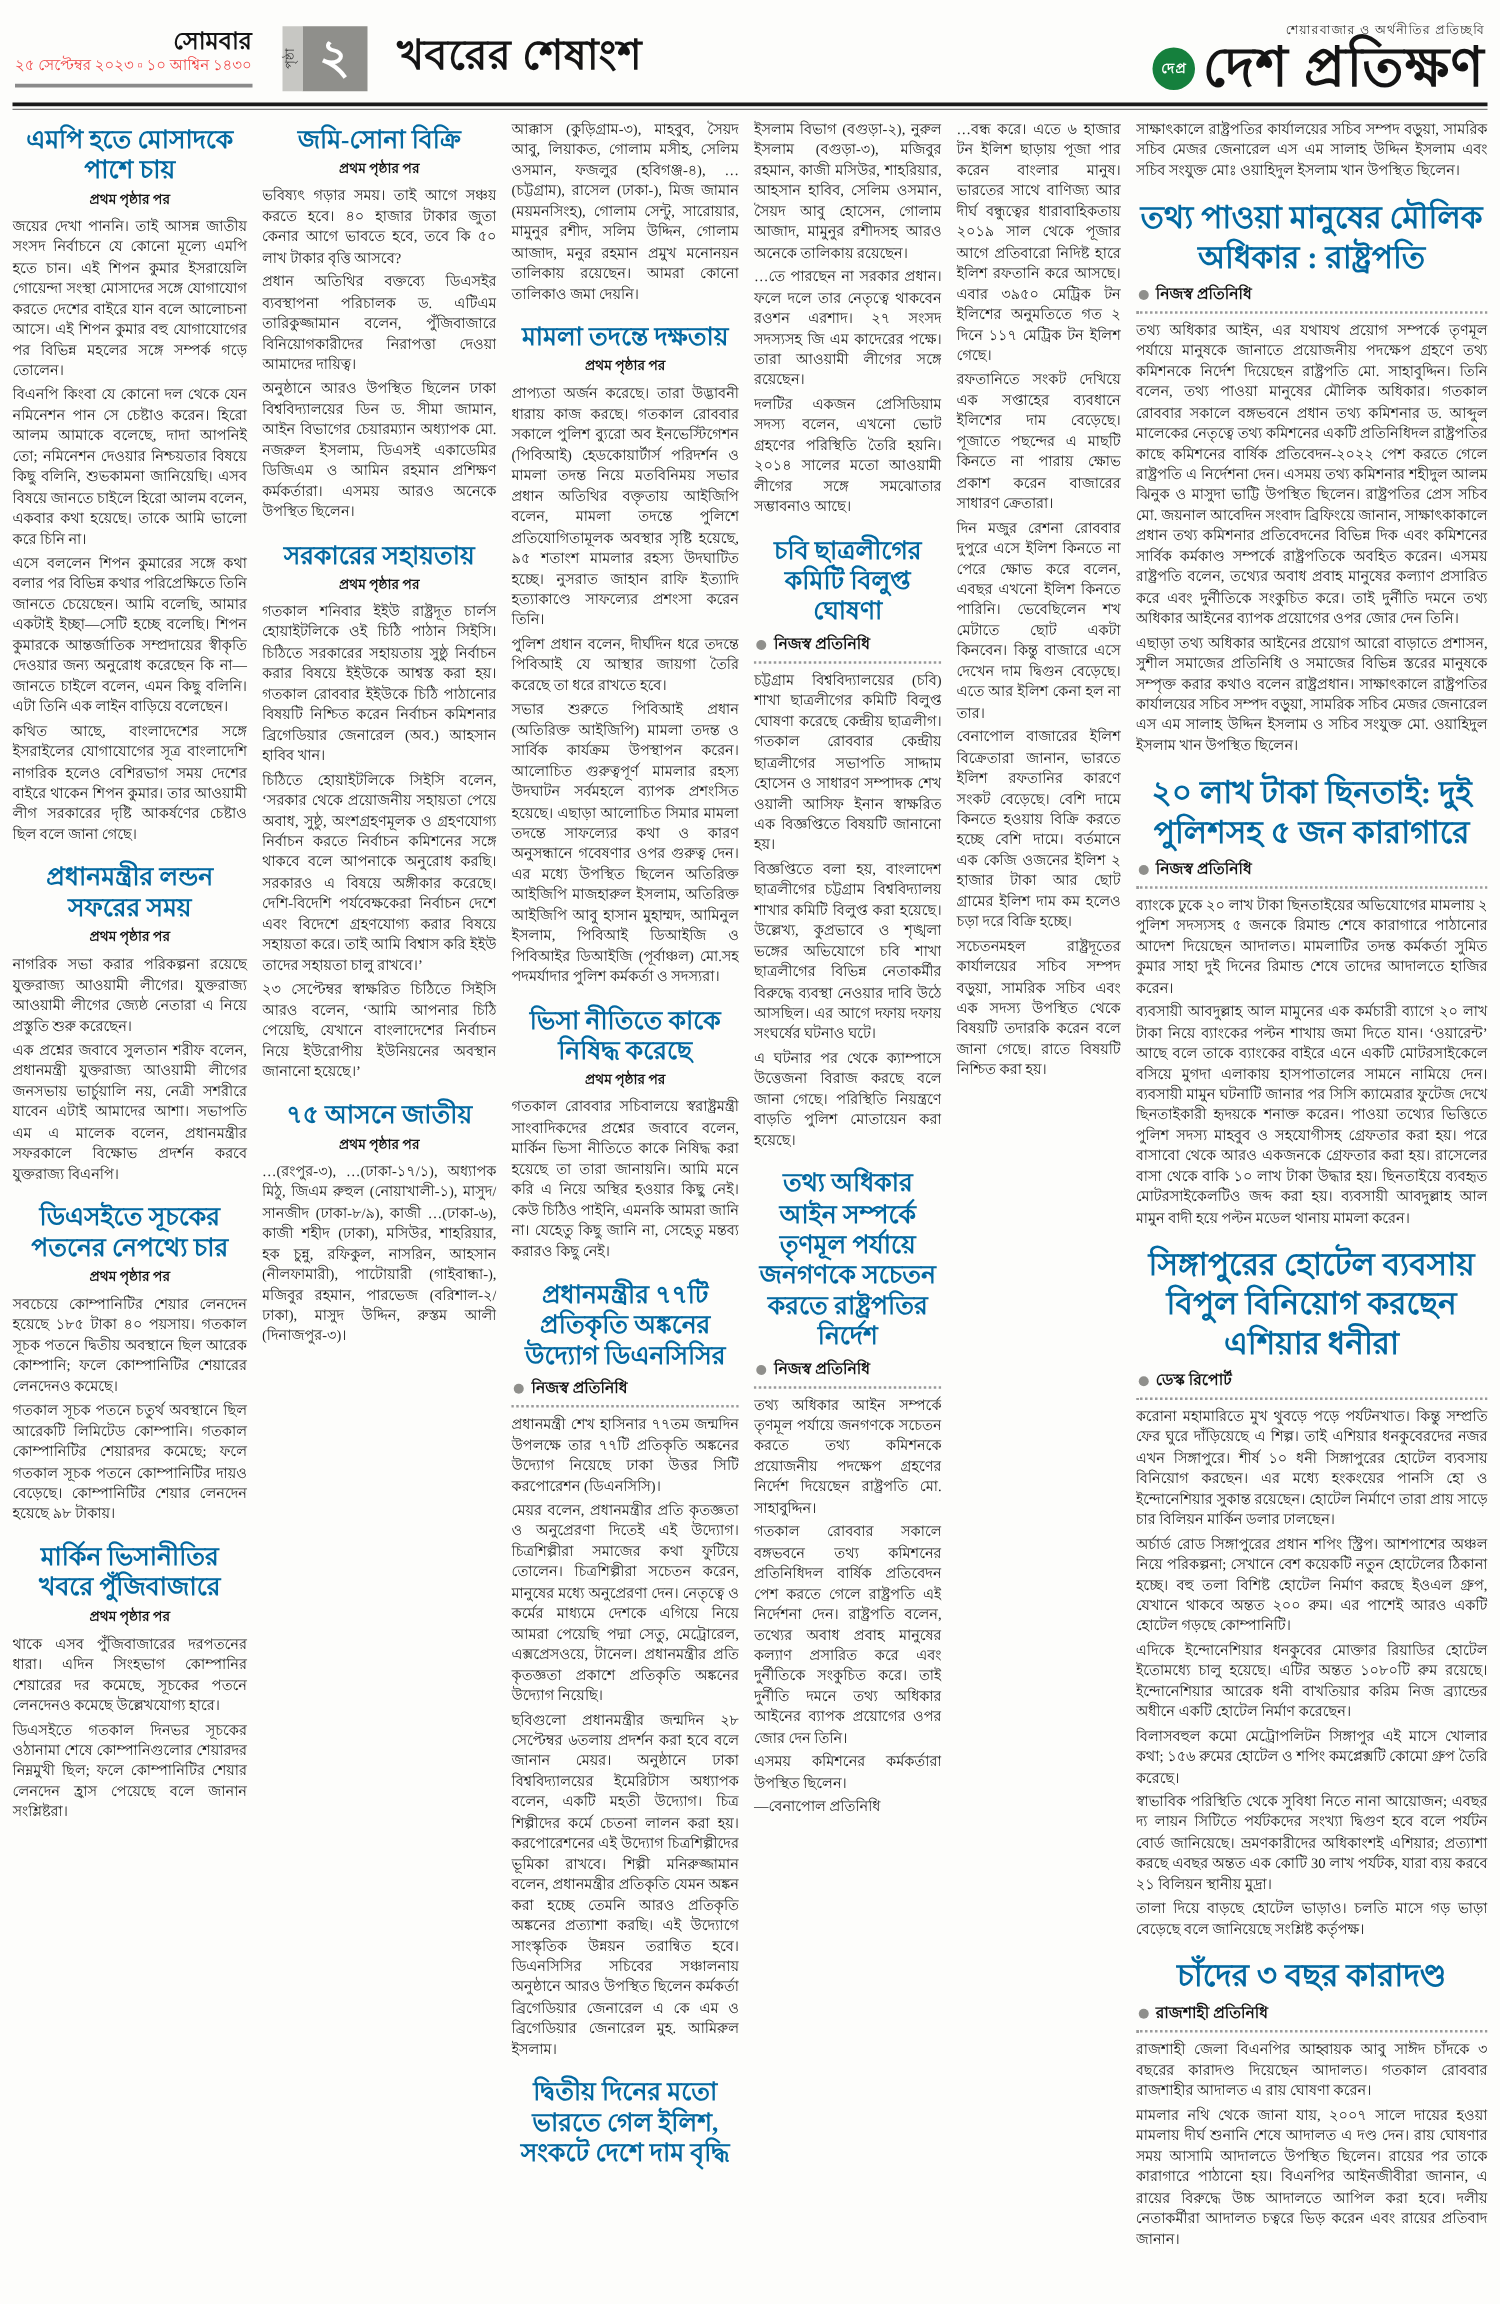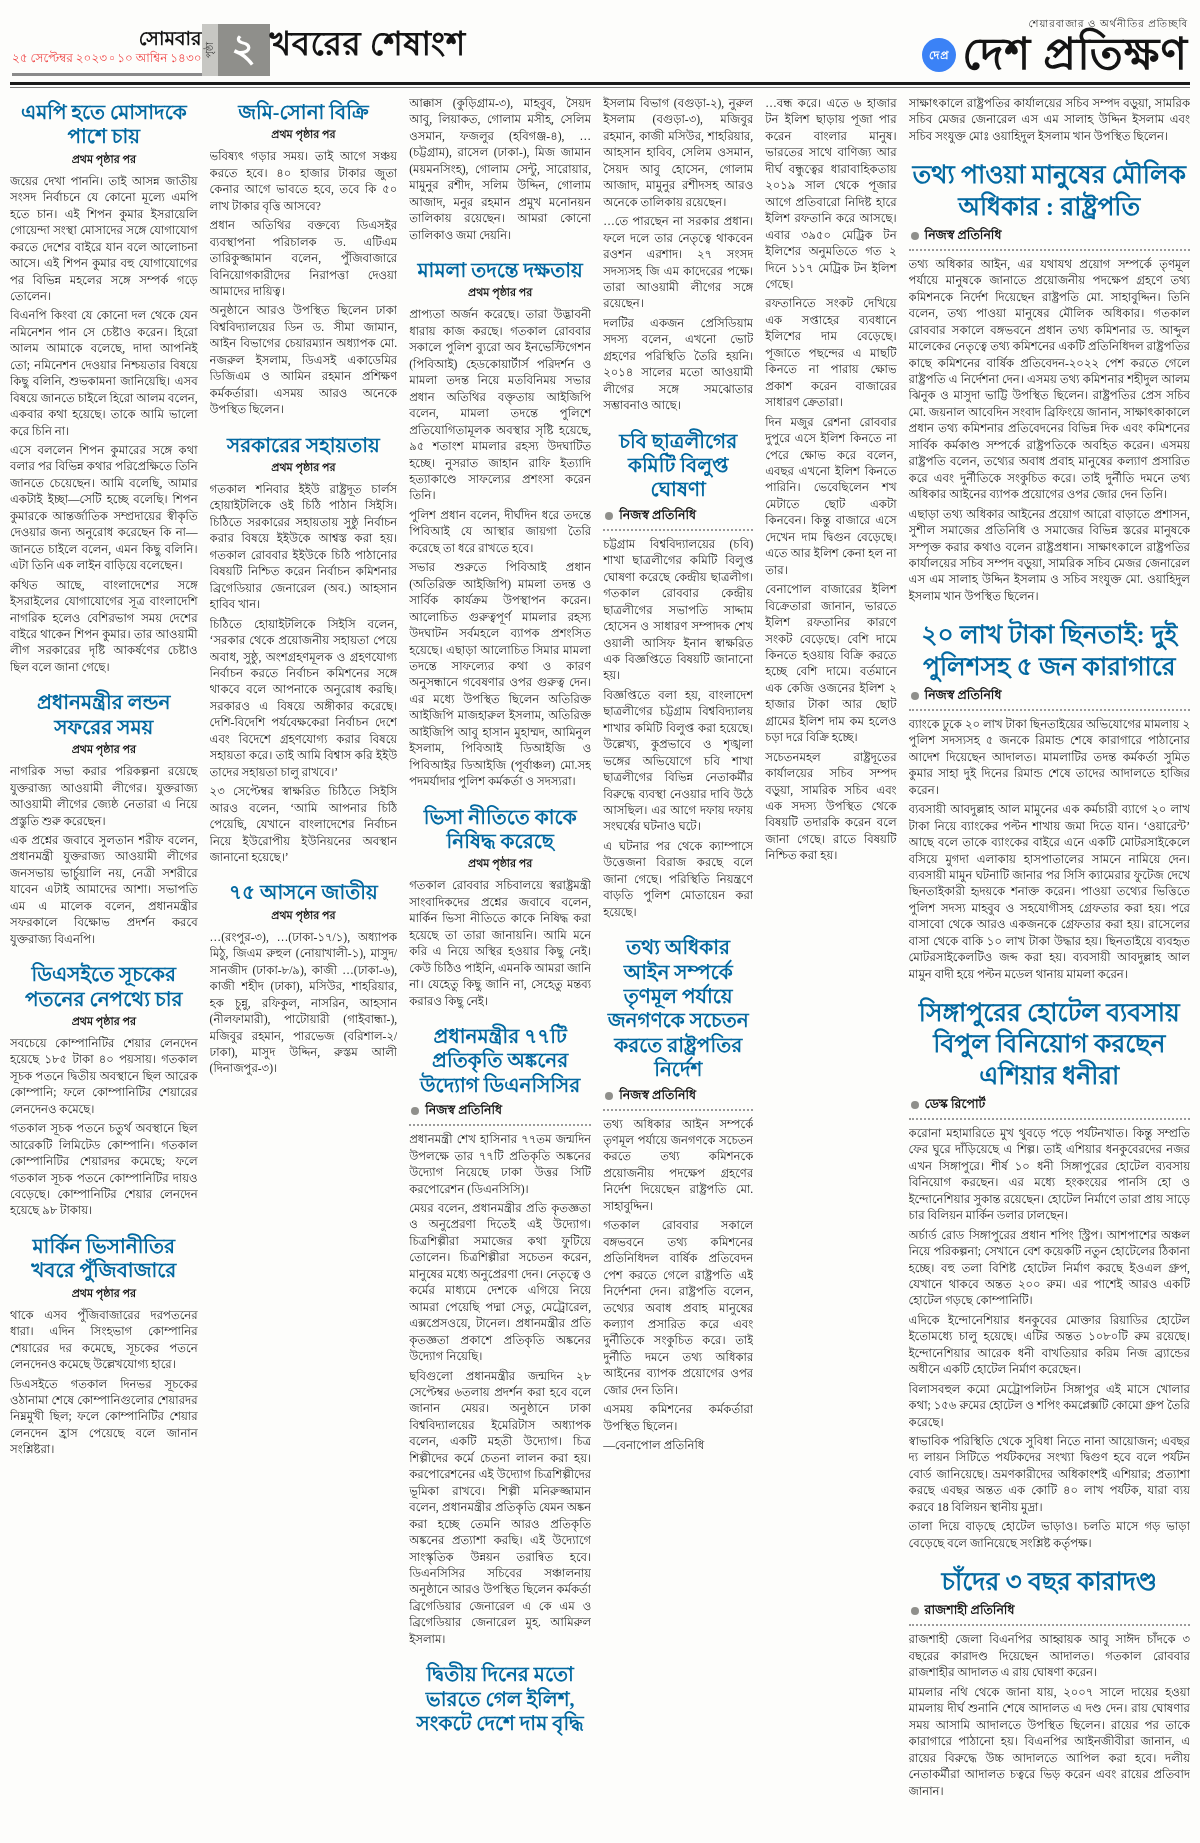--- a/index.html
+++ b/index.html
@@ -5,32 +5,32 @@
   * { margin:0; padding:0; box-sizing:border-box; }
   html,body { background:#e8e8e4; }
   body { font-family:"Liberation Serif","DejaVu Serif",serif; }
   .page {
     position:relative; width:1200px; height:1843px; margin:0 auto;
     background:#fdfdfb; color:#141414; overflow:hidden;
     padding:10px 8px 14px 8px;
   }
   
   .masthead { display:flex; align-items:flex-end; justify-content:space-between; height:72px; padding:0 4px 6px 4px; }
-  .mh-left { display:flex; align-items:flex-end; gap:0; }
+  .mh-left { display:flex; align-items:center; gap:24px; }
   .datebox { text-align:right; padding-bottom:4px; border-bottom:3px solid #8a8a8a; }
   .day { font-weight:bold; font-size:19px; line-height:1.05; }
   .date { font-size:12px; color:#ef4444; white-space:nowrap; }
   .pagebox { display:flex; align-items:stretch; height:52px; }
   .page-tab { width:16px; background:#c7c7c3; color:#333; font-size:10px; display:flex; align-items:center; justify-content:center; writing-mode:vertical-rl; transform:rotate(180deg); }
   .page-num { width:52px; background:#8f8f8b; color:#fff; font-size:38px; font-weight:bold; display:flex; align-items:center; justify-content:center; font-family:"Liberation Serif",serif; }
   .section-title { font-size:33px; font-weight:bold; letter-spacing:0.5px; padding-bottom:2px;font-family:Liberation Serif, serif; }
   .mh-right { text-align:right; padding-bottom:0; }
   .tagline { font-size:10px; color:#333; letter-spacing:1px; margin-bottom:1px; }
   .logo { font-size:44px; font-weight:bold; line-height:0.95; letter-spacing:1px; display:flex; align-items:center; gap:6px; }
-  .logo-mark { width:34px; height:34px; border-radius:50%; background:#3b82f6; color:#fff; font-size:11px; display:inline-flex; align-items:center; justify-content:center; flex:0 0 auto; }
+  .logo-mark { width:34px; height:34px; border-radius:50%; background:#15803d; color:#fff; font-size:11px; display:inline-flex; align-items:center; justify-content:center; flex:0 0 auto; }
   .rule-thick { border-top:3px solid #1a1a1a; margin:0 2px; }
   .rule-thin  { border-top:1px solid #7a7a7a; margin:2px 2px 8px 2px; }
   
   .cols { display:grid; grid-template-columns:1fr 1fr 0.97fr 0.8fr 0.7fr 1.5fr; gap:0 12px; height:1700px; overflow:hidden; padding:0 2px; }
   .col { overflow:hidden; }
   .story { margin-bottom:14px; }
   .headline { font-weight:bold; text-align:center; font-size:20px; line-height:1.22; margin:4px 0 2px 0; color:#0369a1; }
   .headline.big { font-size:25px; line-height:1.25; margin:8px 0 4px 0; }
   .cont-tag { text-align:center; font-size:11px; font-weight:bold; margin-bottom:4px; }
   .byline { display:flex; align-items:center; gap:6px; font-size:12.5px; font-weight:bold; margin:4px 0 1px 2px; }
@@ -251,21 +251,21 @@
           <div class="byline">
             <span class="dot"></span>
             <span>ডেস্ক রিপোর্ট</span>
           </div>
           <div class="dotted"></div>
           <div class="body">
             <p>করোনা মহামারিতে মুখ থুবড়ে পড়ে পর্যটনখাত। কিন্তু সম্প্রতি ফের ঘুরে দাঁড়িয়েছে এ শিল্প। তাই এশিয়ার ধনকুবেরদের নজর এখন সিঙ্গাপুরে। শীর্ষ ১০ ধনী সিঙ্গাপুরের হোটেল ব্যবসায় বিনিয়োগ করছেন। এর মধ্যে হংকংয়ের পানসি হো ও ইন্দোনেশিয়ার সুকান্ত রয়েছেন। হোটেল নির্মাণে তারা প্রায় সাড়ে চার বিলিয়ন মার্কিন ডলার ঢালছেন।</p>
             <p>অর্চার্ড রোড সিঙ্গাপুরের প্রধান শপিং স্ট্রিপ। আশপাশের অঞ্চল নিয়ে পরিকল্পনা; সেখানে বেশ কয়েকটি নতুন হোটেলের ঠিকানা হচ্ছে। বহু তলা বিশিষ্ট হোটেল নির্মাণ করছে ইওএল গ্রুপ, যেখানে থাকবে অন্তত ২০০ রুম। এর পাশেই আরও একটি হোটেল গড়ছে কোম্পানিটি।</p>
             <p>এদিকে ইন্দোনেশিয়ার ধনকুবের মোক্তার রিয়াডির হোটেল ইতোমধ্যে চালু হয়েছে। এটির অন্তত ১০৮০টি রুম রয়েছে। ইন্দোনেশিয়ার আরেক ধনী বাখতিয়ার করিম নিজ ব্র্যান্ডের অধীনে একটি হোটেল নির্মাণ করেছেন।</p>
             <p>বিলাসবহুল কমো মেট্রোপলিটন সিঙ্গাপুর এই মাসে খোলার কথা; ১৫৬ রুমের হোটেল ও শপিং কমপ্লেক্সটি কোমো গ্রুপ তৈরি করেছে।</p>
-            <p>স্বাভাবিক পরিস্থিতি থেকে সুবিধা নিতে নানা আয়োজন; এবছর দ্য লায়ন সিটিতে পর্যটকদের সংখ্যা দ্বিগুণ হবে বলে পর্যটন বোর্ড জানিয়েছে। ভ্রমণকারীদের অধিকাংশই এশিয়ার; প্রত্যাশা করছে এবছর অন্তত এক কোটি ৪০ লাখ পর্যটক, যারা ব্যয় করবে 18 বিলিয়ন স্থানীয় মুদ্রা।</p>
+            <p>স্বাভাবিক পরিস্থিতি থেকে সুবিধা নিতে নানা আয়োজন; এবছর দ্য লায়ন সিটিতে পর্যটকদের সংখ্যা দ্বিগুণ হবে বলে পর্যটন বোর্ড জানিয়েছে। ভ্রমণকারীদের অধিকাংশই এশিয়ার; প্রত্যাশা করছে এবছর অন্তত এক কোটি 30 লাখ পর্যটক, যারা ব্যয় করবে ২১ বিলিয়ন স্থানীয় মুদ্রা।</p>
             <p>তালা দিয়ে বাড়ছে হোটেল ভাড়াও। চলতি মাসে গড় ভাড়া বেড়েছে বলে জানিয়েছে সংশ্লিষ্ট কর্তৃপক্ষ।</p>
           </div>
         </article>
         <article class="story">
           <h2 class="headline big">চাঁদের ৩ বছর কারাদণ্ড</h2>
           <div class="byline">
             <span class="dot"></span>
             <span>রাজশাহী প্রতিনিধি</span>
           </div>
           <div class="dotted"></div>

